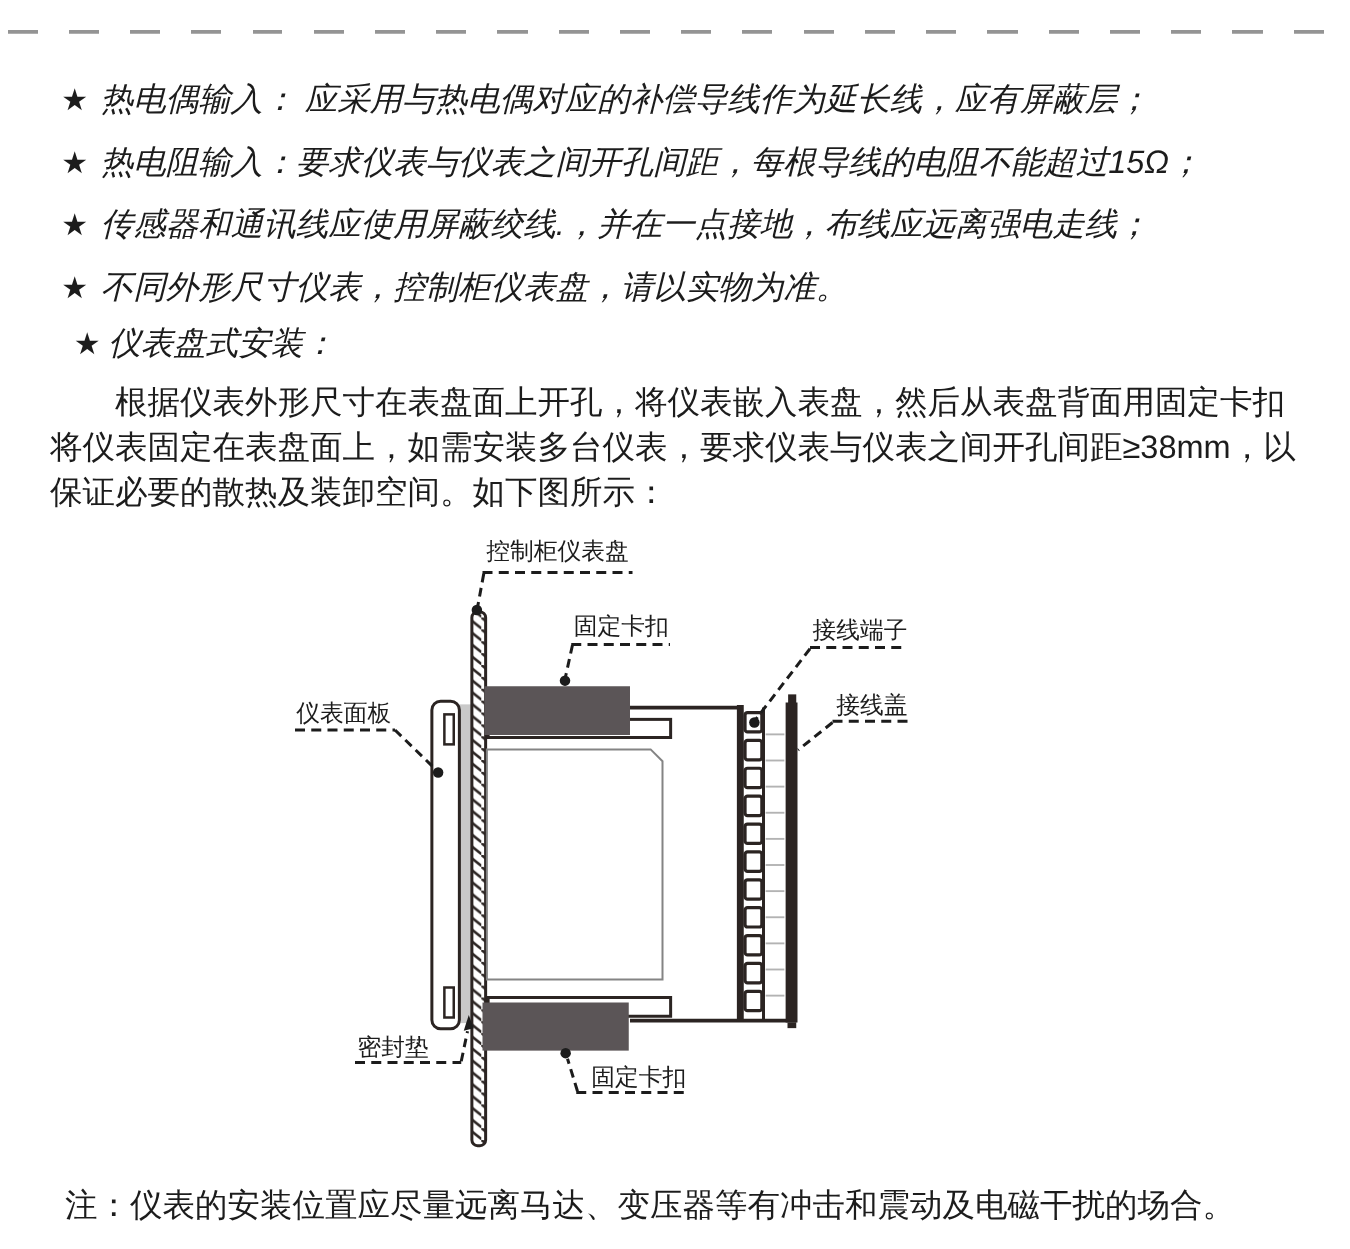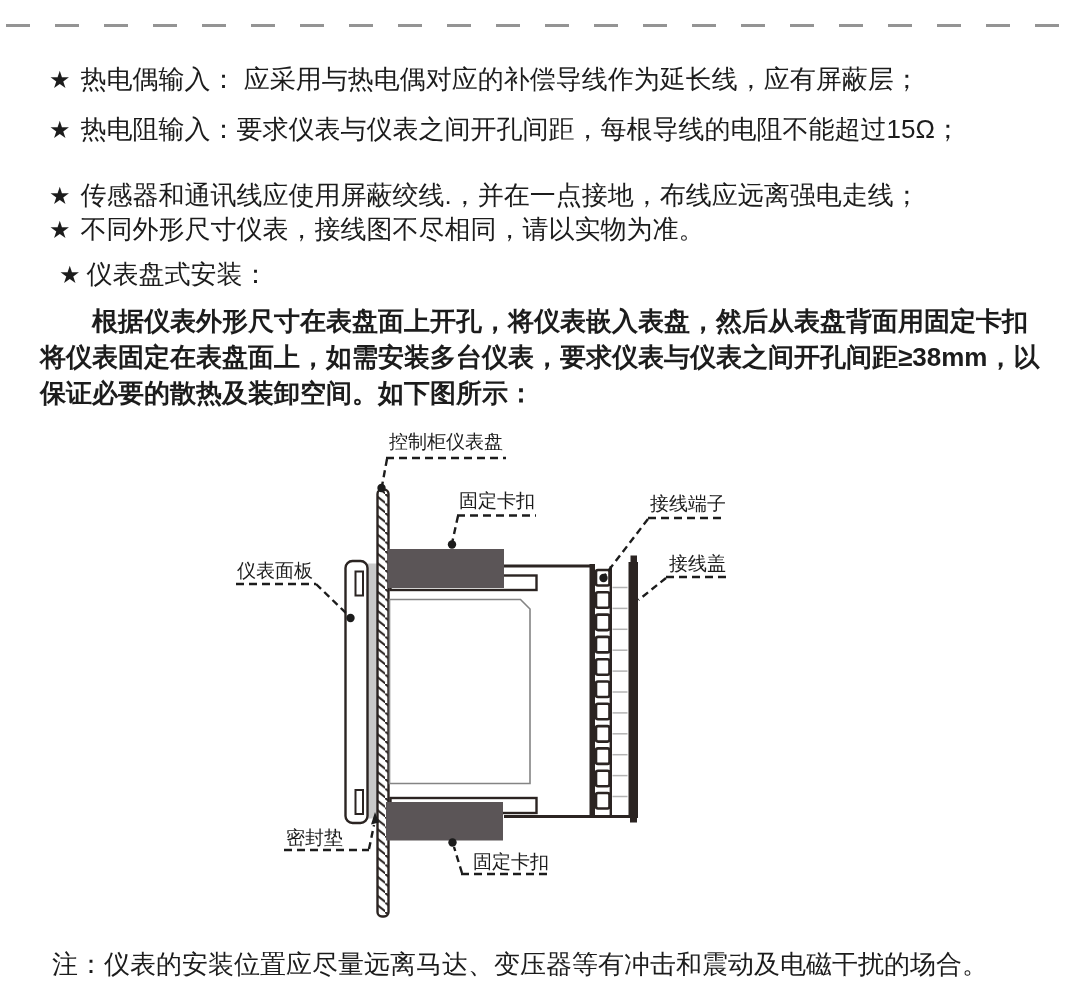--- a/index.html
+++ b/index.html
@@ -4,26 +4,26 @@
 <style>
   :root{
     --ink:#2b2422; --label:#1c1c1c; --clip:#5b5557; --gasket:#c9c9c9;
     --inner:#848484; --sep:#b3b3b3; --divider:#949494; --text:#1c1c1c;
   }
   *{margin:0;padding:0;box-sizing:border-box;}
   html,body{width:1080px;height:999px;background:#fff;overflow:hidden;}
   body{position:relative;font-family:"Liberation Sans","DejaVu Sans",sans-serif;color:var(--text);}
   .divider{position:absolute;top:24px;left:6px;width:1068px;height:3px;
     background:repeating-linear-gradient(90deg,var(--divider) 0 24px,transparent 24px 49px);}
-  .bullet{position:absolute;left:49px;font-size:26px;line-height:30px;font-weight:500;white-space:nowrap;}
+  .bullet{position:absolute;left:49px;font-size:26px;line-height:30px;font-weight:500;white-space:nowrap;font-style:italic;}
   .bullet .star{display:inline-block;margin-right:10px;font-size:24px;}
-  .bullet.b1{top:64px;} .bullet.b2{top:114px;} .bullet.b3{top:180px;} .bullet.b4{top:214px;}
+  .bullet.b1{top:64px;} .bullet.b2{top:114px;} .bullet.b3{top:164px;} .bullet.b4{top:214px;}
   .bullet.heading{top:259px;left:59px;} .bullet.heading .star{margin-right:6px;}
   .para{position:absolute;left:40px;top:303px;width:1004px;font-size:26px;line-height:36px;
-    font-weight:700;text-indent:2em;}
+    font-weight:400;text-indent:2em;}
   .note{position:absolute;left:52px;top:948px;width:1020px;font-size:26px;line-height:32px;font-weight:500;}
   svg.diagram{position:absolute;left:0;top:0;}
   .ink-line{stroke:var(--ink);stroke-width:3;fill:none;}
   .white-rect{fill:#fff;stroke:var(--ink);stroke-width:2.4;}
   .tblock{fill:#fff;stroke:var(--ink);stroke-width:2.6;}
   .sep-line{stroke:var(--sep);stroke-width:1.5;}
   .dash-underline{stroke:var(--label);stroke-width:2.4;stroke-dasharray:8 5;fill:none;}
   .dash-leader{stroke:var(--label);stroke-width:2.4;stroke-dasharray:7 4.5;fill:none;}
   .dot{fill:var(--label);}
   .lbl{font-family:"Liberation Sans","DejaVu Sans",sans-serif;font-size:19px;font-weight:500;fill:var(--label);}
@@ -36,21 +36,21 @@
 <div class="bullet b1">
   <span class="star">★</span><span>热电偶输入： 应采用与热电偶对应的补偿导线作为延长线，应有屏蔽层；</span>
 </div>
 <div class="bullet b2">
   <span class="star">★</span><span>热电阻输入：要求仪表与仪表之间开孔间距，每根导线的电阻不能超过15Ω；</span>
 </div>
 <div class="bullet b3">
   <span class="star">★</span><span>传感器和通讯线应使用屏蔽绞线.，并在一点接地，布线应远离强电走线；</span>
 </div>
 <div class="bullet b4">
-  <span class="star">★</span><span>不同外形尺寸仪表，接线图不尽相同，请以实物为准。</span>
+  <span class="star">★</span><span>不同外形尺寸仪表，控制柜仪表盘，请以实物为准。</span>
 </div>
 <div class="bullet heading">
   <span class="star">★</span><span>仪表盘式安装：</span>
 </div>
 
 <div class="para">根据仪表外形尺寸在表盘面上开孔，将仪表嵌入表盘，然后从表盘背面用固定卡扣将仪表固定在表盘面上，如需安装多台仪表，要求仪表与仪表之间开孔间距≥38mm，以保证必要的散热及装卸空间。如下图所示：</div>
 
 <svg class="diagram" width="1080" height="999" viewBox="0 0 1080 999" xmlns="http://www.w3.org/2000/svg">
   <defs>
     <pattern id="hatch" width="11" height="9.5" patternUnits="userSpaceOnUse">

